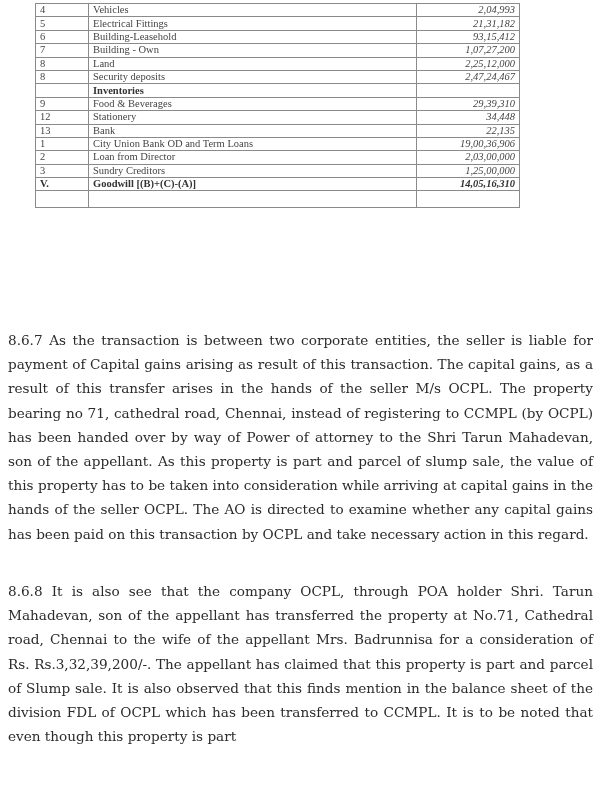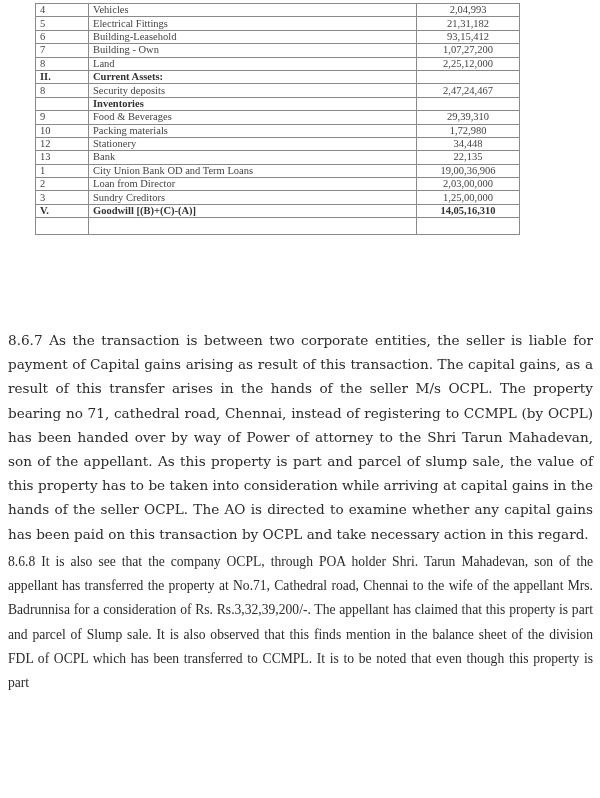--- a/index.html
+++ b/index.html
@@ -33,37 +33,37 @@
       border: 1px solid #8a8a8a;
       height: 12.4px;
       padding: 0 4px;
       line-height: 12px;
       white-space: nowrap;
       overflow: hidden;
     }
     table.bs col.c-no { width: 53px; }
     table.bs col.c-desc { width: 328px; }
     table.bs col.c-amt { width: 103px; }
-    table.bs td.amt { text-align: center; }
+    table.bs td.amt { text-align: right; font-style: italic; }
     table.bs tr.bold td { font-weight: bold; color: #333; }
     table.bs tr.empty td { height: 16px; }
 
     .para {
       position: absolute;
       left: 8px;
       width: 585px;
       font-size: 13.6px;
       line-height: 24.2px;
       text-align: justify;
       text-align-last: left;
       color: #2b2b2b;
       margin: 0;
     }
     #p1 { top: 328px; }
-    #p2 { top: 550px; font-family: Liberation Serif, serif; }
+    #p2 { top: 579px; }
   </style>
 </head>
 <body>
 
 <div class="table-wrap">
   <table class="bs">
     <colgroup>
       <col class="c-no">
       <col class="c-desc">
       <col class="c-amt">
@@ -87,44 +87,34 @@
       <tr>
         <td>7</td>
         <td>Building - Own</td>
         <td class="amt">1,07,27,200</td>
       </tr>
       <tr>
         <td>8</td>
         <td>Land</td>
         <td class="amt">2,25,12,000</td>
       </tr>
-      <tr class="bold">
-        <td>II.</td>
-        <td>Current Assets:</td>
-        <td class="amt"></td>
-      </tr>
       <tr>
         <td>8</td>
         <td>Security deposits</td>
         <td class="amt">2,47,24,467</td>
       </tr>
       <tr class="bold">
         <td></td>
         <td>Inventories</td>
         <td class="amt"></td>
       </tr>
       <tr>
         <td>9</td>
         <td>Food &amp; Beverages</td>
         <td class="amt">29,39,310</td>
-      </tr>
-      <tr>
-        <td>10</td>
-        <td>Packing materials</td>
-        <td class="amt">1,72,980</td>
       </tr>
       <tr>
         <td>12</td>
         <td>Stationery</td>
         <td class="amt">34,448</td>
       </tr>
       <tr>
         <td>13</td>
         <td>Bank</td>
         <td class="amt">22,135</td>

